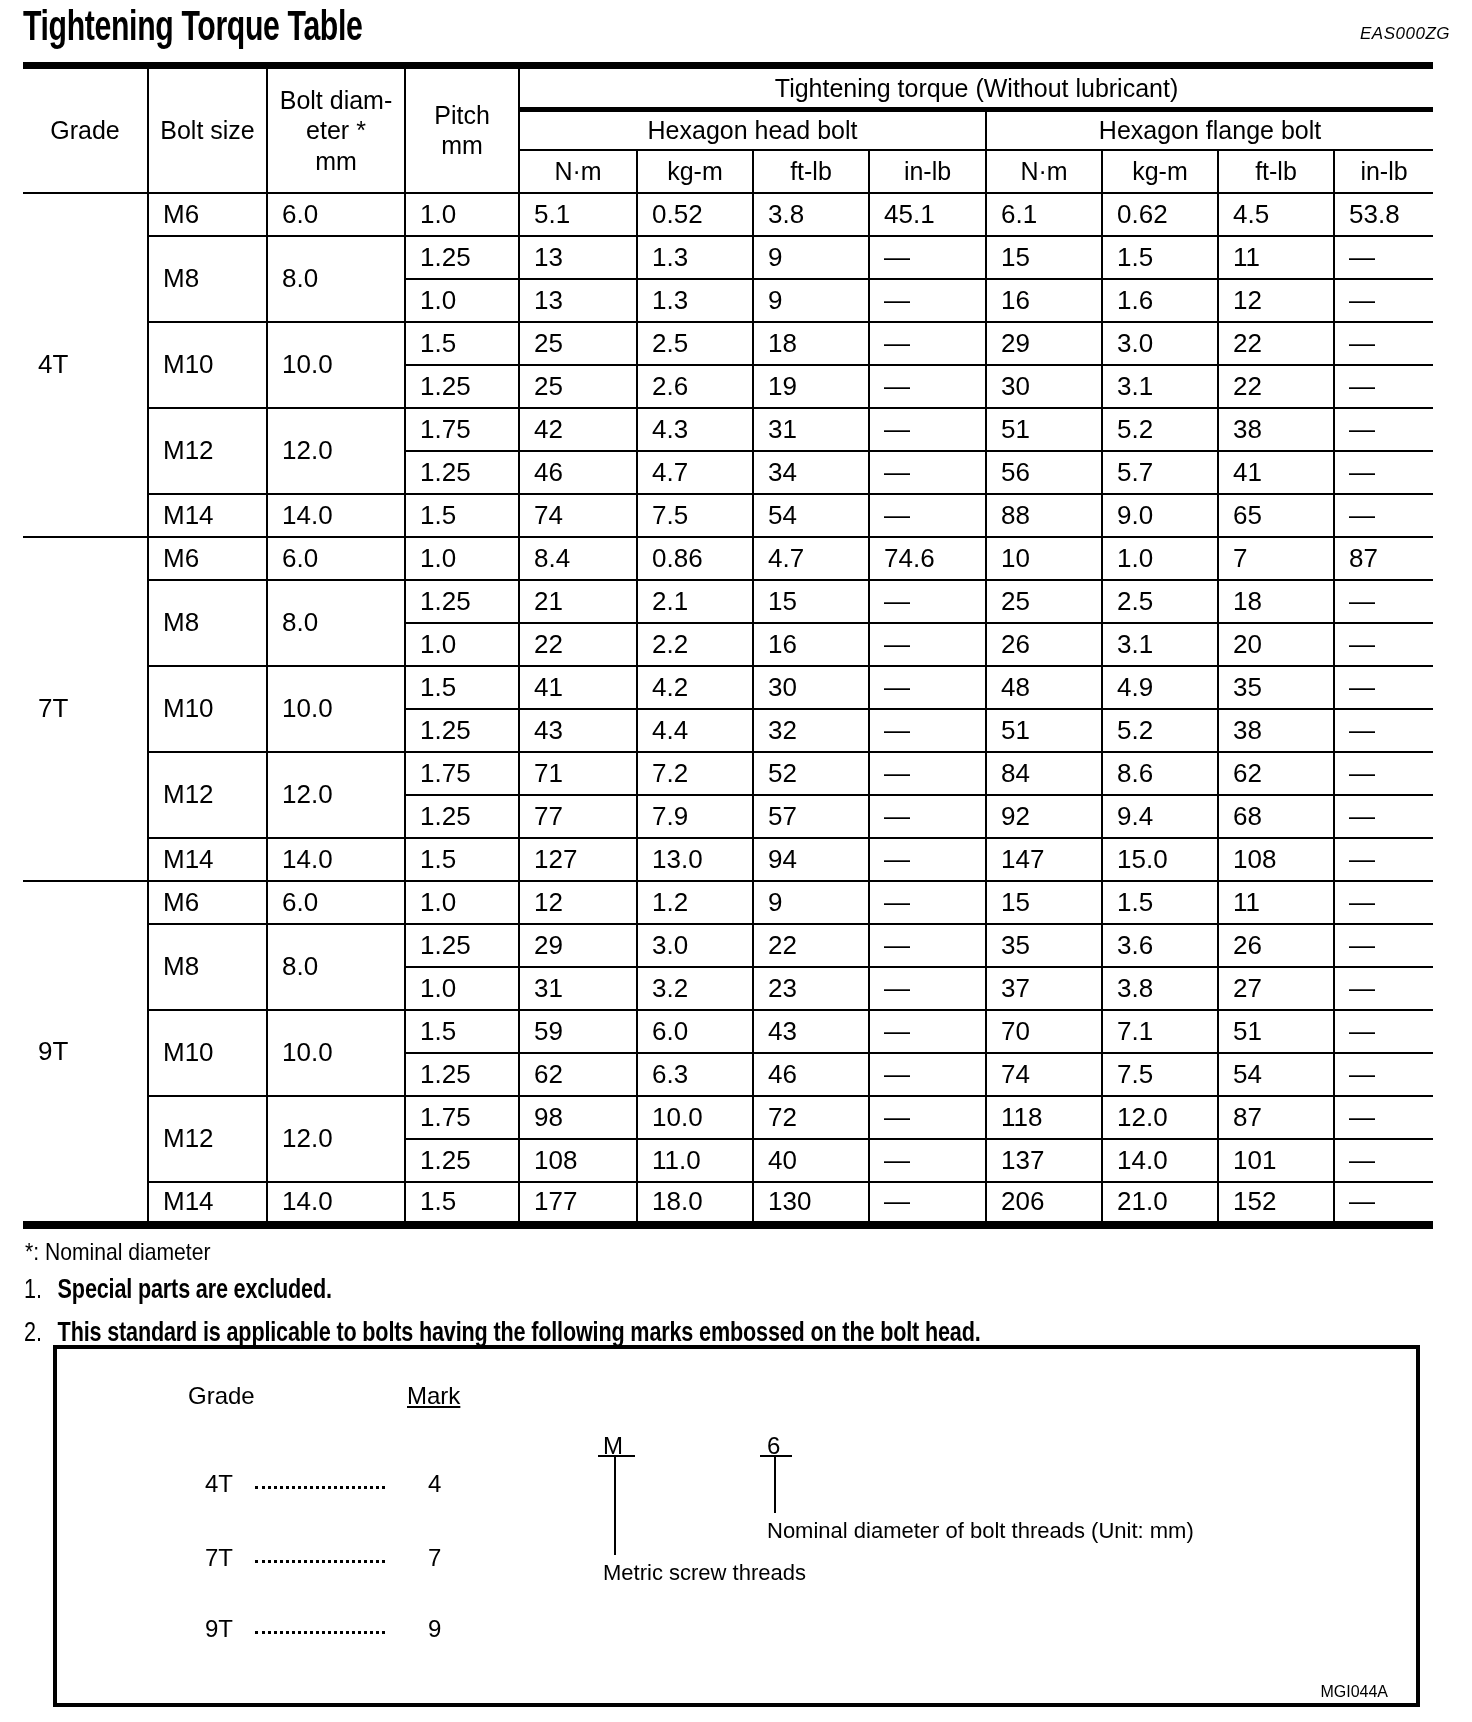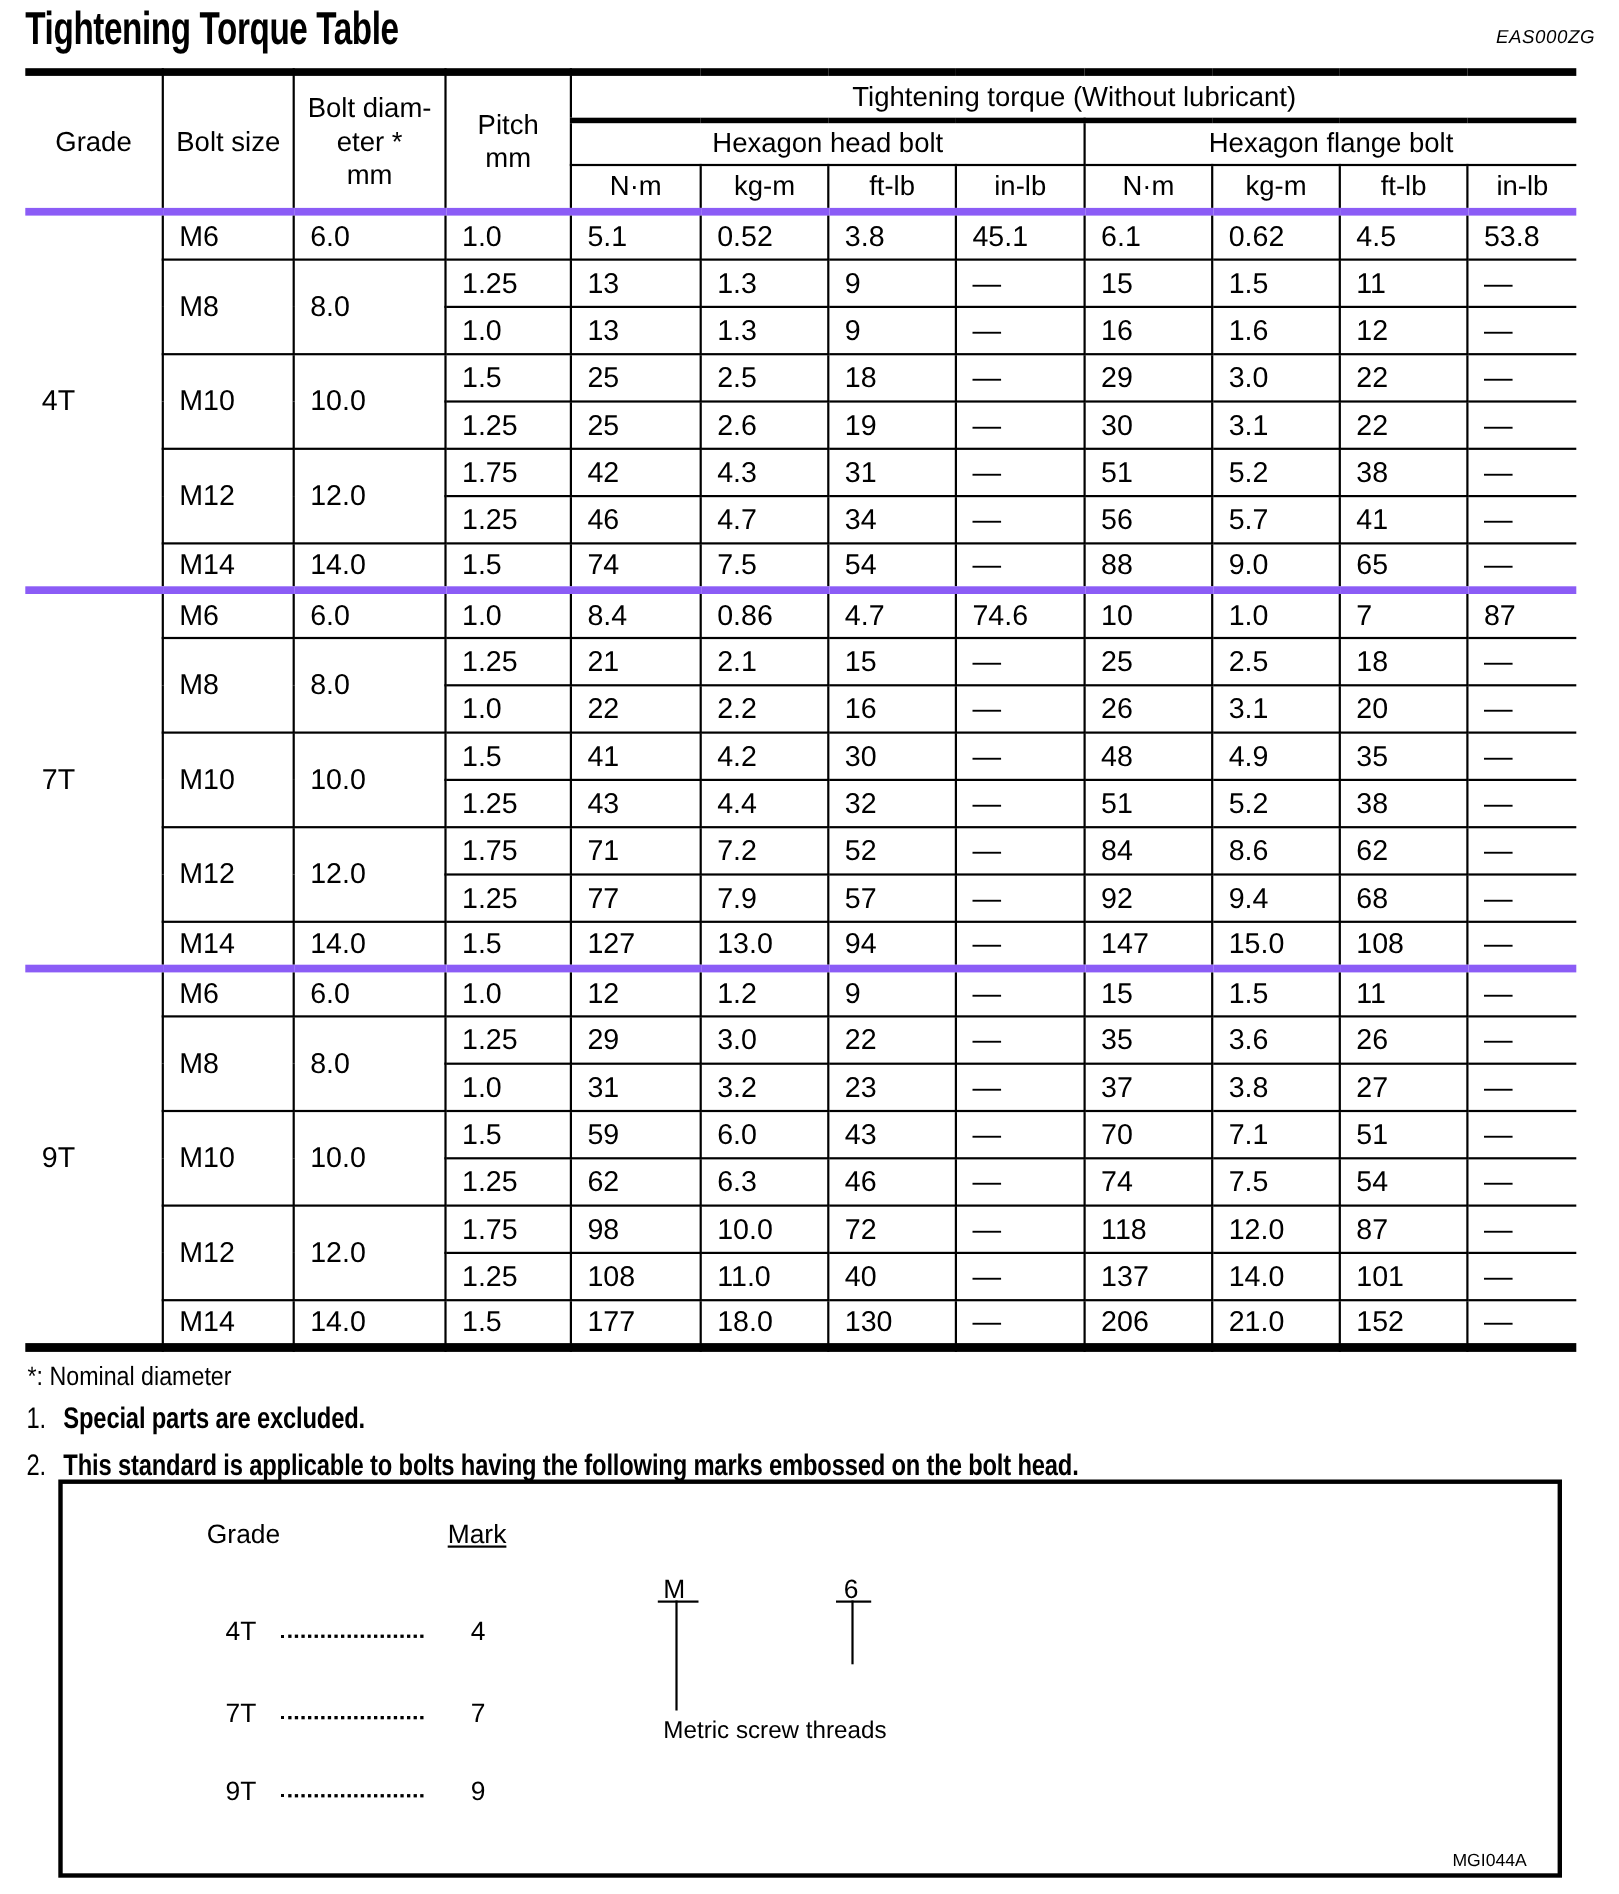--- a/index.html
+++ b/index.html
@@ -30,21 +30,21 @@
   .torque thead tr:nth-child(1) { height:44px; }
   .torque thead tr:nth-child(2) { height:40px; }
   .torque thead tr:nth-child(3) { height:43px; }
   .torque td {
     font-size:26px; text-align:left; vertical-align:middle;
     height:43px; padding:0 2px 0 14px; white-space:nowrap;
   }
   .torque td.grade-cell { padding-left:15px; }
   .torque th.pre { white-space:pre-line; line-height:1.22; }
   .torque th.bb-thick { border-bottom:5px solid #000; }
-  .torque tr.sec-start > td { border-top:7px solid #8b5cf6; }
+  .torque tr.sec-start > td { border-top:2px solid #8b5cf6; }
 
   .note { position:absolute; font-size:24px; transform-origin:0 0; }
   .note-star { left:25px; top:1238px; transform:scaleX(0.88); }
   .note-line { left:24px; font-size:27px; transform:scaleX(0.80); white-space:nowrap; }
   .note-1 { top:1274px; }
   .note-2 { top:1317px; }
   .note-num { display:inline-block; width:42px; font-weight:normal; }
   .note-text { font-weight:bold; letter-spacing:-0.2px; }
 
   .legend-box {
@@ -445,17 +445,18 @@
     </div>
 
     <span style="left:546px; top:83px;">M</span>
     <div class="ul" style="left:541px; top:106px; width:37px;"></div>
     <div class="vl" style="left:557px; top:106px; height:100px;"></div>
     <span class="cap" style="left:546px; top:211px;">Metric screw threads</span>
 
     <span style="left:710px; top:83px;">6</span>
     <div class="ul" style="left:703px; top:106px; width:32px;"></div>
     <div class="vl" style="left:717px; top:106px; height:58px;"></div>
+    <span class="cap" style="left:710px; top:169px;">Nominal diameter of bolt threads (Unit: mm)</span>
 
     <span class="fig-code" style="right:28px; top:334px;">MGI044A</span>
   </div>
 
 </div>
 
 </body></html>

